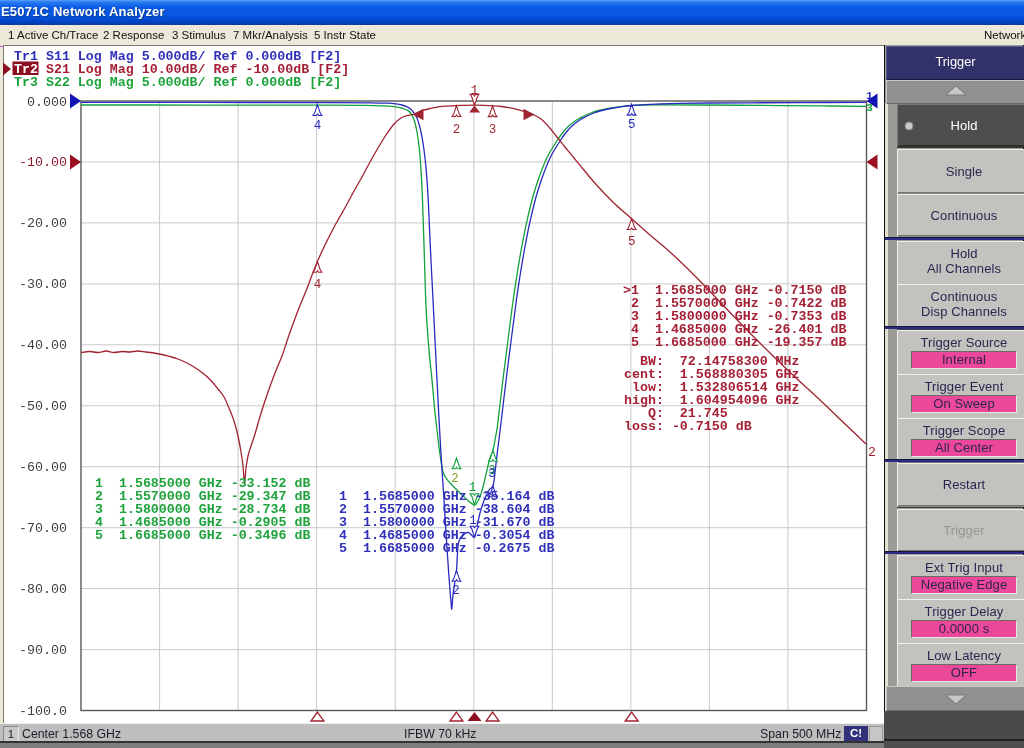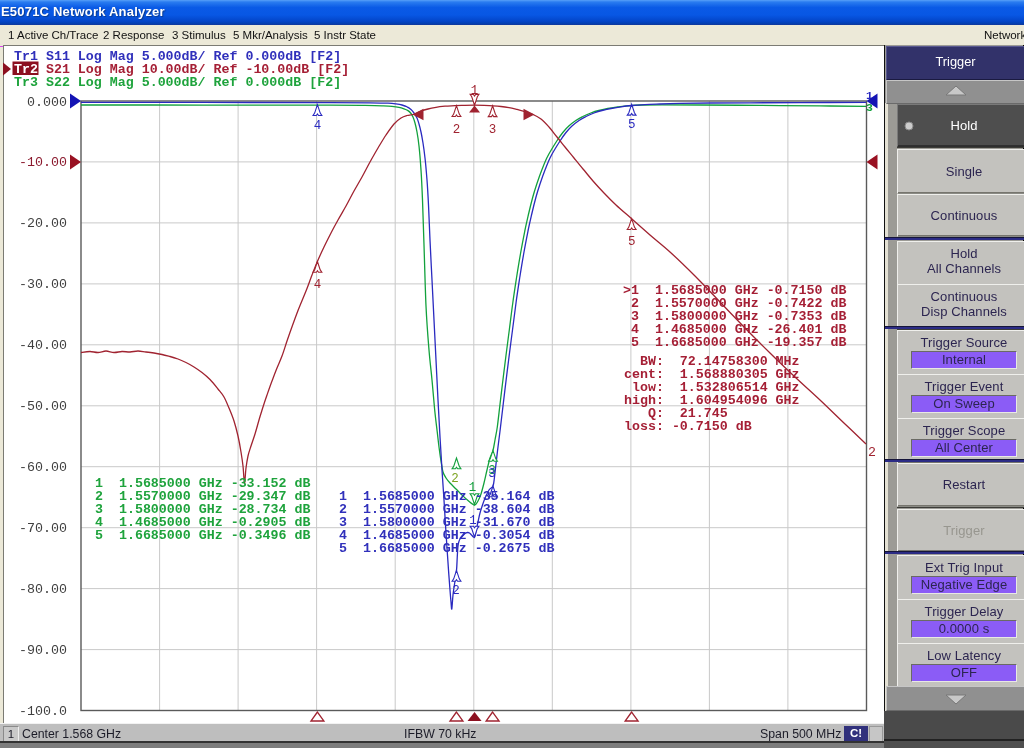--- a/index.html
+++ b/index.html
@@ -5,35 +5,35 @@
 #title{position:absolute;left:0;top:0;width:1024px;height:25px;background:linear-gradient(#58a0f8 0%,#2a7cf0 8%,#0a5ae6 30%,#0857e4 60%,#0345c8 85%,#0240b4 93%,#12379a 100%);color:#fff;font-size:13px;font-weight:bold;line-height:24px;letter-spacing:0.2px;}
 #title span{padding-left:1px;text-shadow:1px 1px 1px #0a3a8c;}
 #menu{position:absolute;left:0;top:25px;width:1024px;height:21px;background:#ece9d8;font-size:11.5px;color:#111;border-bottom:1px solid #d946ef;}
 #menu i{font-style:normal;position:absolute;top:4px;}
 #main{position:absolute;left:3px;top:45px;width:880px;height:678px;background:#ffffff;border-top:1px solid #7b7b73;border-left:1px solid #7b7b73;}
 #sidewrap{position:absolute;left:884px;top:45px;width:140px;height:703px;background:#4a4a4a;}
 #mainsvg{position:absolute;left:0;top:0;width:1024px;height:748px;}
 #status{position:absolute;left:0;top:723px;width:884px;height:20px;background:#bebebe;border-top:1px solid #f2f2f2;font-size:12.3px;color:#1c1c28;}
 #botstrip{position:absolute;left:0;top:741px;width:884px;height:7px;background:#7d7d7d;border-top:2px solid #333;box-sizing:content-box;}
 .btn{position:absolute;left:12px;width:132px;background:#c3c2be;border:1px solid #8a8a84;border-top-color:#efefec;border-left-color:#efefec;box-shadow:inset -1px -1px 0 #76756e,0 1px 0 #3c3c38;color:#2c2550;font-size:13px;text-align:center;letter-spacing:0.1px;}
-.btn .fld{margin:1px auto 0 auto;width:104px;height:16px;background:#8b5cf6;border:1px solid #6a6a64;border-bottom-color:#e8e8e4;border-right-color:#e8e8e4;line-height:15px;}
+.btn .fld{margin:1px auto 0 auto;width:104px;height:16px;background:#ec4899;border:1px solid #6a6a64;border-bottom-color:#e8e8e4;border-right-color:#e8e8e4;line-height:15px;}
 .sep{position:absolute;left:0px;width:140px;height:3px;background:#2b2b85;border-top:1px solid #15153a;box-sizing:border-box;}
 .scrollbtn{position:absolute;left:1px;width:137px;background:#909090;border:1px solid #6a6a6a;border-top-color:#c6c6c6;border-left-color:#c6c6c6;}
 #skpanel{position:absolute;left:884px;top:45px;width:138px;height:666px;background:#9c9b96;border-left:1px solid #111;border-right:5px solid #000000;}
 #skhdr{position:absolute;left:1px;top:1px;width:137px;height:32px;background:#32326a;border:1px solid #585890;border-bottom:2px solid #1a1a40;color:#fff;font-size:12.8px;text-align:center;line-height:30px;}
 .c2{line-height:15px;padding-top:4px;}
 </style></head>
 <body>
 <div id="win">
   <div id="title"><span>E5071C Network Analyzer</span></div>
   <div id="menu">
     <i style="left:8px">1 Active Ch/Trace</i>
     <i style="left:103px">2 Response</i>
     <i style="left:172px">3 Stimulus</i>
-    <i style="left:233px">5 Mkr/Analysis</i>
+    <i style="left:233px">7 Mkr/Analysis</i>
     <i style="left:314px">5 Instr State</i>
     <i style="left:984px">Network</i>
   </div>
   <div id="main"></div>
   <div id="sidewrap"></div>
   <div id="skpanel">
     <div id="skhdr">Trigger</div>
     <div style="position:absolute;left:0px;top:58px;width:3px;height:608px;background:#e4e1d4;"></div>
     <div class="scrollbtn" style="top:35px;height:22px;">
       <svg width="137" height="22">

